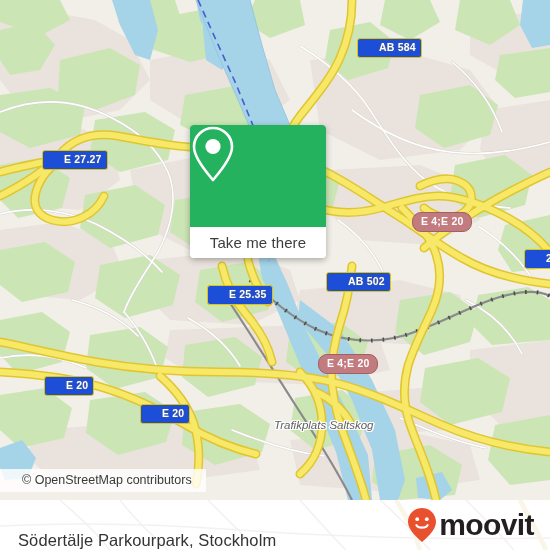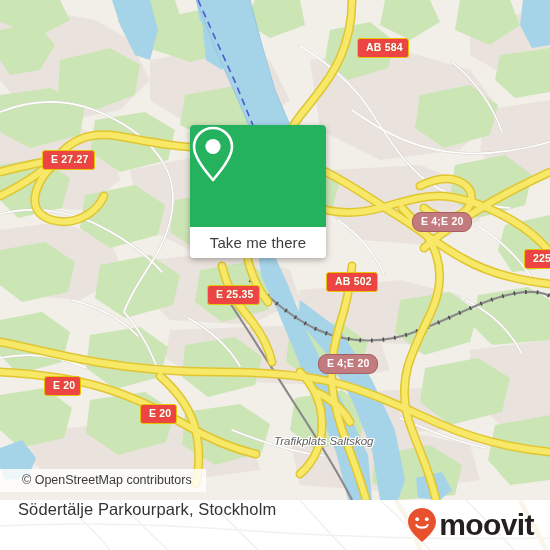--- a/index.html
+++ b/index.html
@@ -13,28 +13,28 @@
   
   .map{
     position:absolute;left:0;top:0;width:550px;height:500px;
     background:#f2efe9;overflow:hidden;
   }
   .map svg{position:absolute;left:0;top:0;}
 
   
   .shield{
     position:absolute;
-    background:#ef4444;
+    background:#1d4ed8;
     border:1.5px solid #e3c600;
     border-radius:3px;
     color:#fff;
     font-size:10.5px;
     font-weight:bold;
     line-height:1;
-    padding:3px 5px 4px 8px;
+    padding:3px 5px 4px 21px;
     text-shadow:0 0 2px rgba(140,110,0,.55);
     white-space:nowrap;
     letter-spacing:.2px;
   }
   .shield.motorway{
     background:#c27b7f;
     border:1.5px solid #a35f63;
     border-radius:9px;
     padding:3px 8px 4px 8px;
     text-shadow:none;
@@ -43,21 +43,20 @@
   }
   .placelabel{
     position:absolute;
     font-style:italic;
     font-size:11.5px;
     color:#5f5f5f;
     white-space:nowrap;
     text-shadow:
       -1.4px 0 #fff, 1.4px 0 #fff, 0 -1.4px #fff, 0 1.4px #fff,
       -1px -1px #fff, 1px -1px #fff, -1px 1px #fff, 1px 1px #fff;
-    margin-top: 16px;
   }
 
   
   .popup{
     position:absolute;
     left:190px;top:125px;width:136px;height:133px;
     border-radius:4px;
     overflow:hidden;
     box-shadow:0 2px 6px rgba(0,0,0,.30);
     background:#fff;
@@ -84,21 +83,21 @@
     font-size:12.5px;
     color:#3a3a3a;
     white-space:nowrap;
     border-top-right-radius:2px;
   }
 
   
   .footer{
     position:absolute;left:0;top:500px;width:550px;height:50px;
     background:#ffffff;
-    display:flex;align-items:flex-start;
+    display:flex;align-items:flex-end;
     box-sizing:border-box;
     padding:0 18px 0 18px;
     overflow:hidden;
   }
   .footer-ghost{
     position:absolute;left:0;top:0;width:550px;height:50px;
     opacity:.45;
   }
   .footer-title{
     position:relative;

